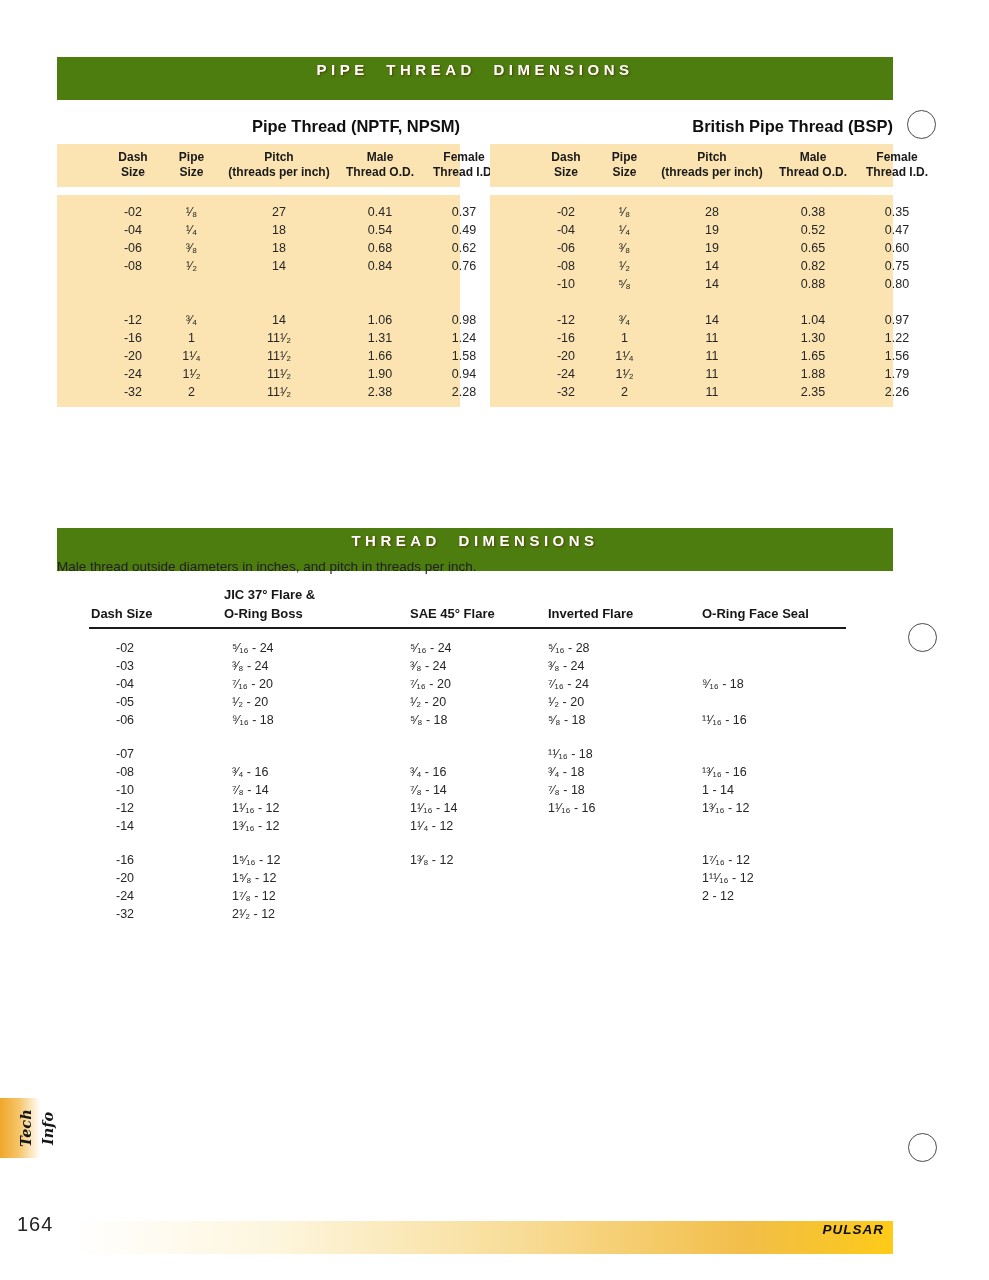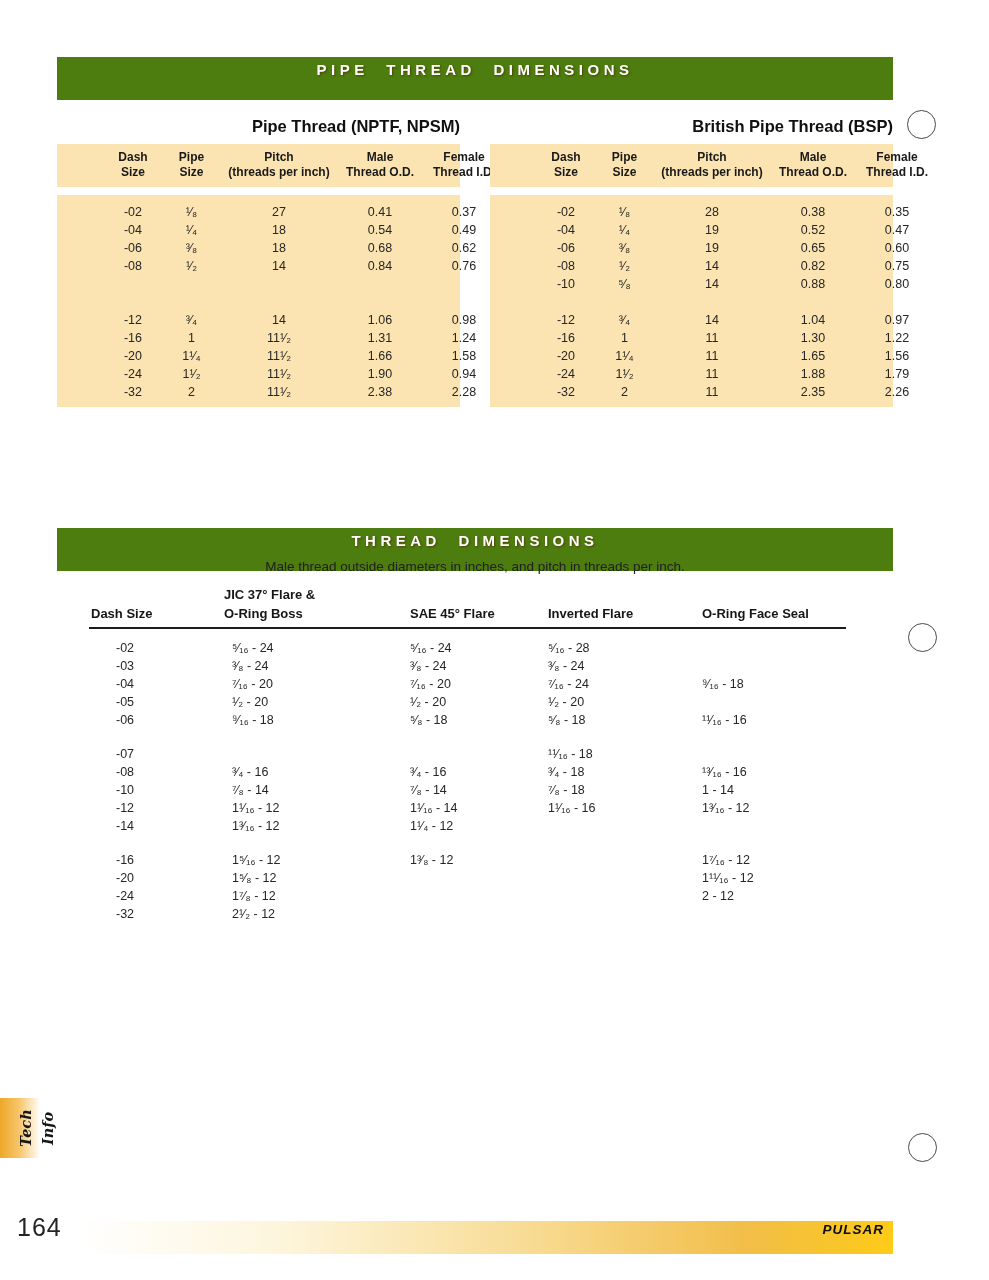--- a/index.html
+++ b/index.html
@@ -30,21 +30,21 @@
   table.pt col.c1{width:60px} table.pt col.c2{width:57px} table.pt col.c3{width:118px}
   table.pt col.c4{width:84px} table.pt col.c5{width:84px}
   table.pt th { padding:0; font-size:12px; font-weight:bold; text-align:center; color:#191919; }
   table.pt th div { line-height:15px; }
   table.pt td { padding:0; text-align:center; font-size:12.5px; height:18px; color:#262626; }
   table.pt tr.spacer { height:18px; }
   table.pt tr.spacer td { height:18px; }
 
   
   #thread-subtitle {
-    position:absolute; left:57px; top:559px; width:836px; text-align:center;
+    position:absolute; left:57px; top:559px; width:836px; 
     font-size:13.5px; color:#202020;
   }
   #thread-table { position:absolute; left:85px; top:587px; width:765px; }
   table.tt { border-collapse:collapse; table-layout:fixed; width:765px; }
   table.tt col.c1{width:133px} table.tt col.c2{width:186px} table.tt col.c3{width:138px}
   table.tt col.c4{width:154px} table.tt col.c5{width:154px}
   table.tt th { padding:0 0 0 6px; font-size:13px; font-weight:bold; text-align:left; vertical-align:bottom; color:#161616; }
   table.tt tr.h1 th { height:16px; line-height:16px;margin-left:16px; }
   table.tt tr.h2 th { height:20px; line-height:18px; padding-bottom:4px; }
   #thread-rule { height:2px; background:#1b1b1b; margin:0 4px 0 4px; }
@@ -63,21 +63,21 @@
   }
   #tech-tab .vtext {
     position:absolute; left:15px; top:0; height:60px; width:22px;
     writing-mode:vertical-rl; transform:rotate(180deg);
     font-family:"DejaVu Serif","Liberation Serif",serif; font-style:italic; font-weight:bold;
     font-size:14.5px; color:#161616; text-align:center; line-height:22px;
   }
 
   
   #page-num {
-    position:absolute; left:17px; top:1213px; font-size:25px; color:#242424; letter-spacing:1px;
+    position:absolute; left:17px; top:1213px; font-size:20px; color:#242424; letter-spacing:1px;
   }
   #footer-bar {
     position:absolute; left:75px; top:1221px; width:818px; height:33px;
     background:linear-gradient(to right,#ffffff 0%,#FDF5DC 25%,#F8DC95 55%,#F2BE49 82%,#F8C628 94%,#FFCB18 100%);
   }
   #brand-logo {
     position:absolute; right:9px; top:1px; height:15px; line-height:15px;
     font-weight:bold; font-style:italic; font-size:13.5px; letter-spacing:1px; color:#0d0d0d;
   }
 

